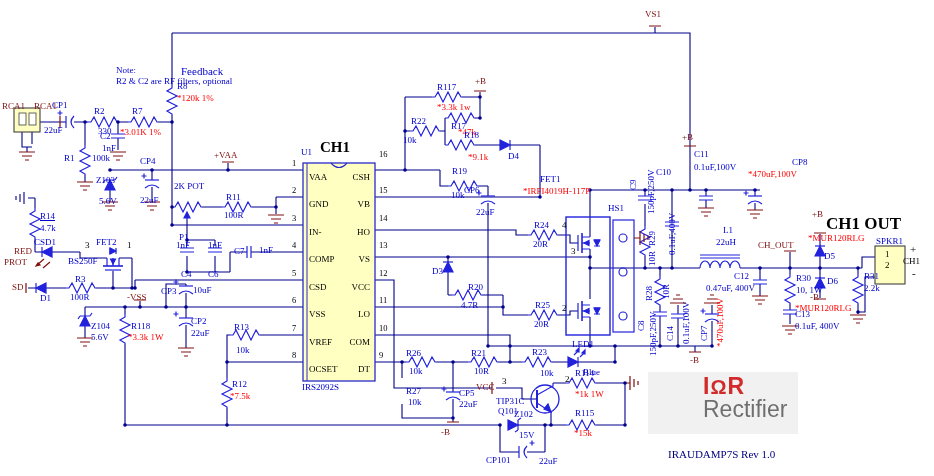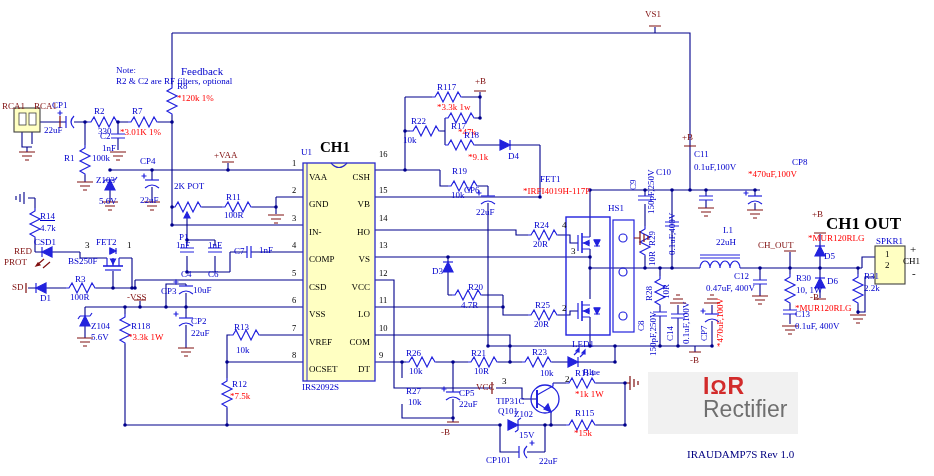--- a/index.html
+++ b/index.html
@@ -5,21 +5,21 @@
   html,body{margin:0;padding:0;background:#fff;}
   .stage{position:relative;width:934px;height:476px;background:#fff;overflow:hidden;
          font-family:"Liberation Serif",serif;}
   svg{position:absolute;left:0;top:0;}
   #labels{position:absolute;left:0;top:0;width:934px;height:476px;pointer-events:none;}
   .lb{position:absolute;font:9px "Liberation Serif",serif;line-height:1.05;white-space:pre;}
   .lb-b{color:#0000CC;}
   .lb-r{color:#FF0000;}
   .lb-m{color:#801010;}
   .lb-k{color:#000000;}
-  .lb-t{color:#000080;margin-left:19px;}
+  .lb-t{color:#000080;}
   .vert{transform:rotate(-90deg);transform-origin:0 0;}
   .pin-name{position:absolute;font:9px "Liberation Serif",serif;color:#000;}
   .pin-name.right{text-align:right;width:40px;}
   .pin-num{position:absolute;font:8.5px "Liberation Serif",serif;color:#000;}
   .logo{position:absolute;left:648px;top:372px;width:150px;height:62px;background:#f1f1f1;
         font-family:"Liberation Sans",sans-serif;line-height:1;}
   .logo-l1{color:#6f6f6f;font-size:25px;font-weight:400;padding:2px 0 0 6px;letter-spacing:0px;}
   .logo-l2{padding:3px 0 0 10px;font-size:23px;color:#6f6f6f;margin-left:45px;}
   .ior{color:#d22b2b;font-weight:bold;letter-spacing:1px;}
   .ior .omega{font-size:20px;}

